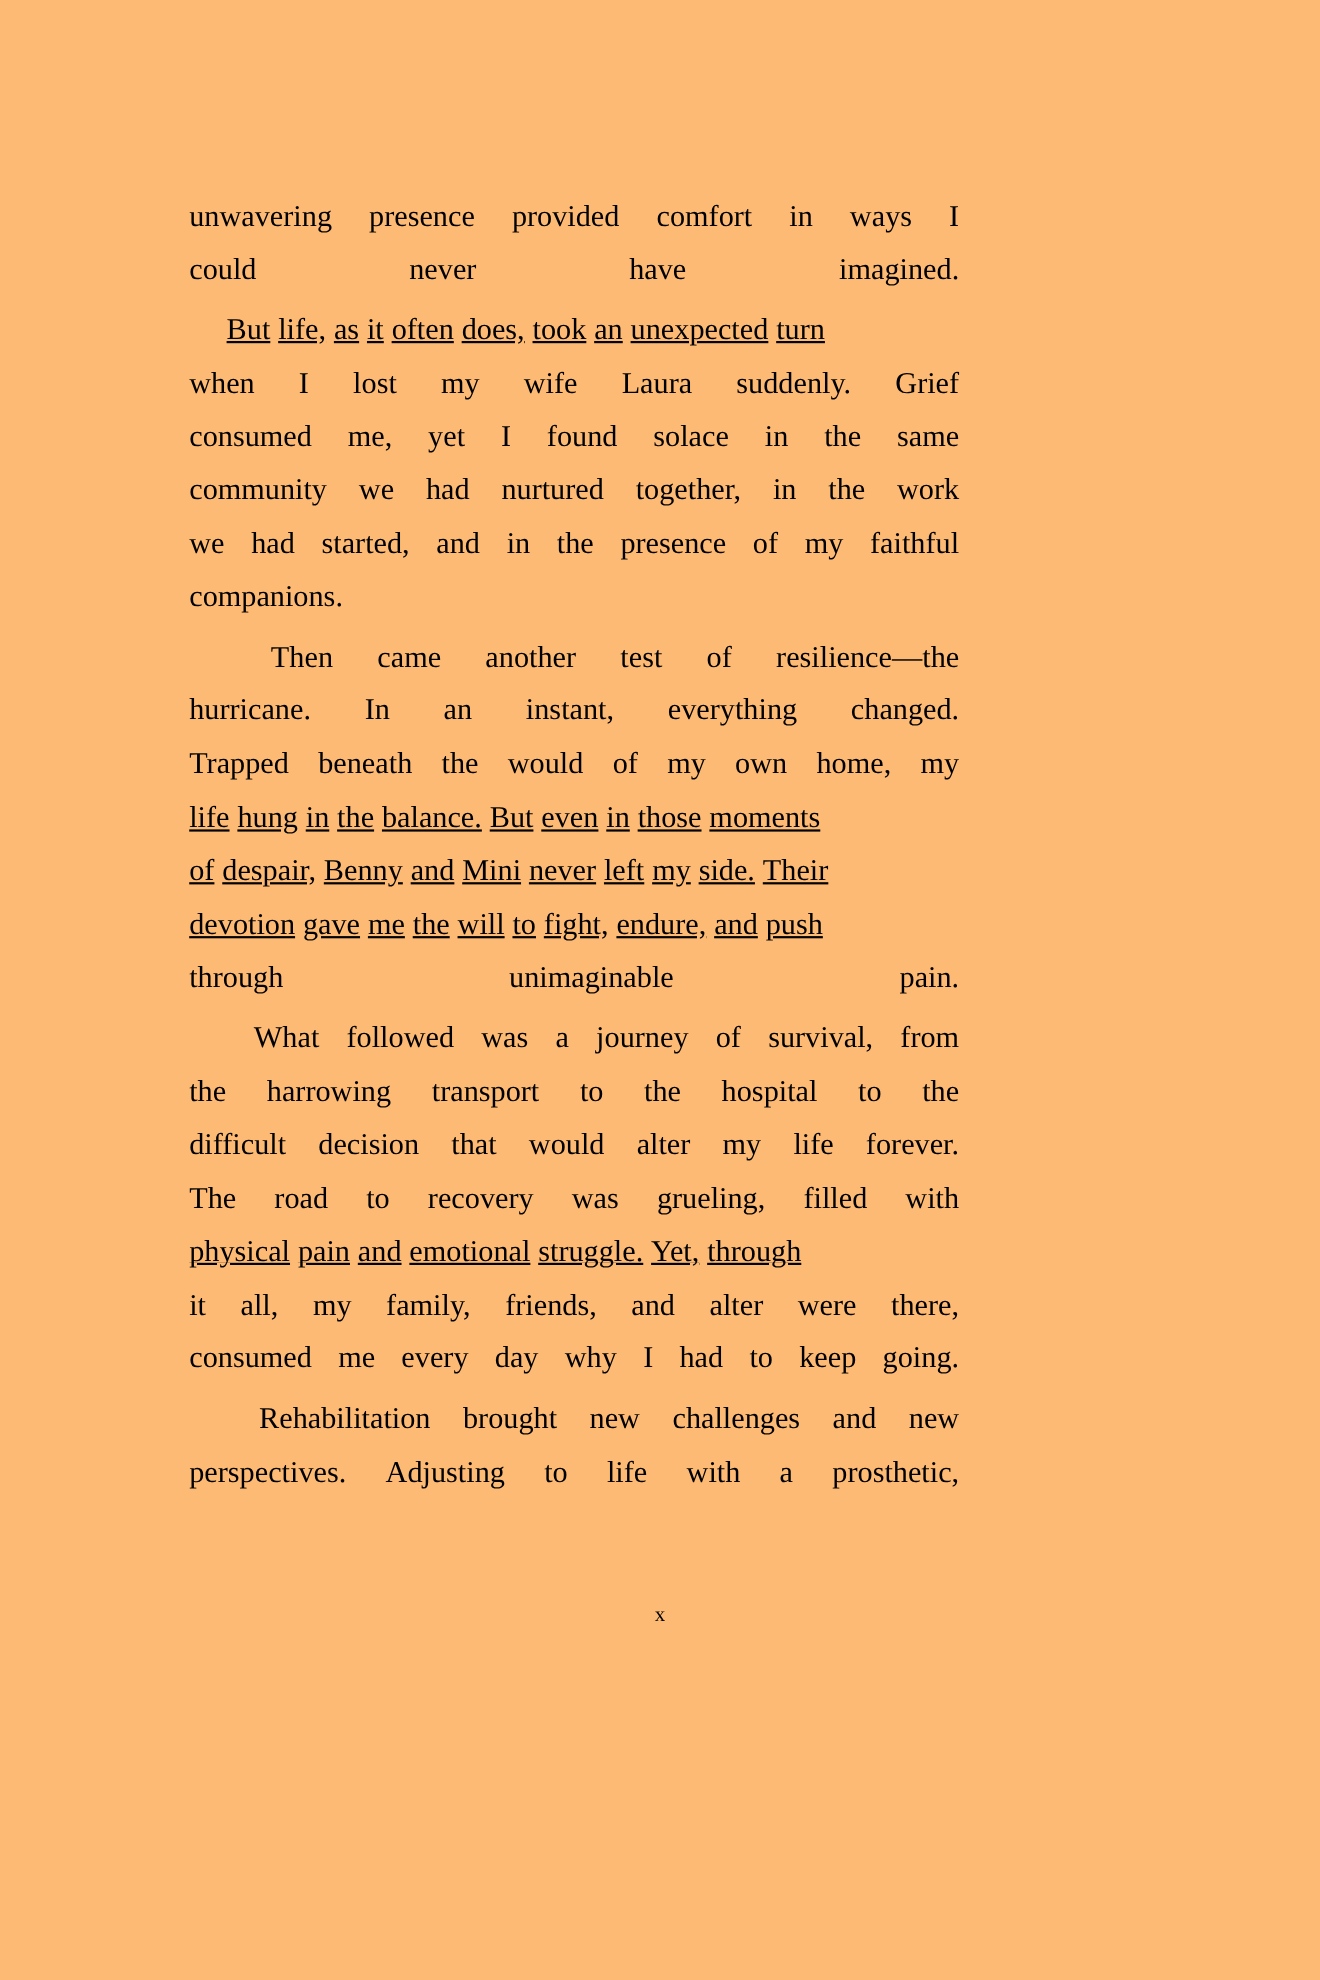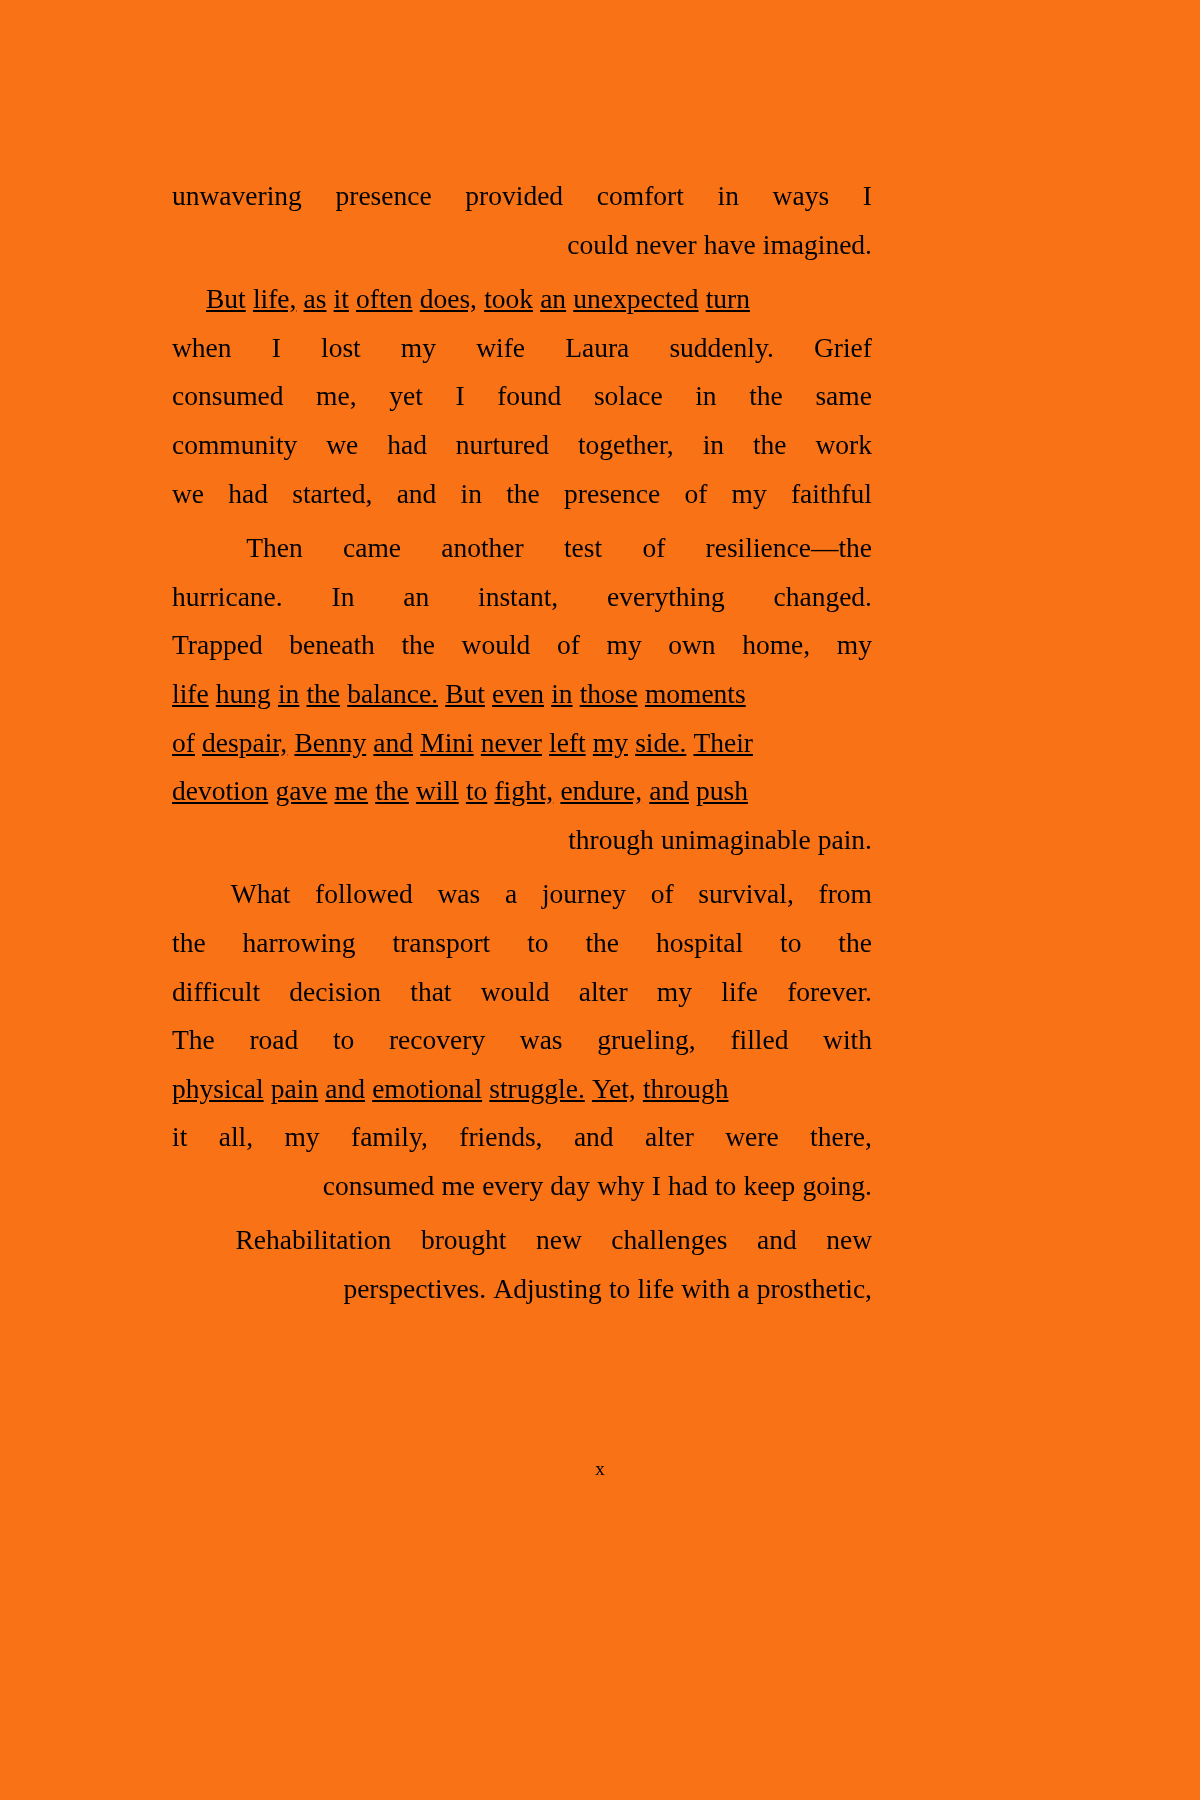--- a/index.html
+++ b/index.html
@@ -16,21 +16,21 @@
     color: #000000;
     -webkit-font-smoothing: antialiased;
   }
 
   #page {
     position: absolute;
     left: 0;
     top: 0;
     width: 1200px;
     height: 1800px;
-    background: #f97316;
+    background: #fdba74;
     overflow: hidden;
   }
 
   #text-column {
     position: absolute;
     left: 172px;
     top: 172px;
     width: 700px;
   }
 
@@ -49,21 +49,21 @@
     white-space: pre;
     overflow: visible;
   }
 
   
   .line.just {
     justify-content: space-between;
   }
   
   .line.last {
-    justify-content: flex-end;
+    justify-content: space-between;
   }
   
   .line.tight {
     justify-content: flex-start;
     text-decoration: underline;
   }
   .line.tight .w + .w {
     margin-left: 0.26em;
     text-align: right;
   }
@@ -104,20 +104,21 @@
       <div class="para">
         <div class="line just"><span class="w">unwavering</span><span class="w">presence</span><span class="w">provided</span><span class="w">comfort</span><span class="w">in</span><span class="w">ways</span><span class="w">I</span></div>
         <div class="line last"><span class="w">could</span><span class="w">never</span><span class="w">have</span><span class="w">imagined.</span></div>
       </div>
       <div class="para">
         <div class="line tight"><span class="indent"></span><span class="w">But</span><span class="w">life,</span><span class="w">as</span><span class="w">it</span><span class="w">often</span><span class="w">does,</span><span class="w">took</span><span class="w">an</span><span class="w">unexpected</span><span class="w">turn</span></div>
         <div class="line just"><span class="w">when</span><span class="w">I</span><span class="w">lost</span><span class="w">my</span><span class="w">wife</span><span class="w">Laura</span><span class="w">suddenly.</span><span class="w">Grief</span></div>
         <div class="line just"><span class="w">consumed</span><span class="w">me,</span><span class="w">yet</span><span class="w">I</span><span class="w">found</span><span class="w">solace</span><span class="w">in</span><span class="w">the</span><span class="w">same</span></div>
         <div class="line just"><span class="w">community</span><span class="w">we</span><span class="w">had</span><span class="w">nurtured</span><span class="w">together,</span><span class="w">in</span><span class="w">the</span><span class="w">work</span></div>
         <div class="line just"><span class="w">we</span><span class="w">had</span><span class="w">started,</span><span class="w">and</span><span class="w">in</span><span class="w">the</span><span class="w">presence</span><span class="w">of</span><span class="w">my</span><span class="w">faithful</span></div>
+        <div class="line last"><span class="w">companions.</span></div>
       </div>
       <div class="para">
         <div class="line just"><span class="indent"></span><span class="w">Then</span><span class="w">came</span><span class="w">another</span><span class="w">test</span><span class="w">of</span><span class="w">resilience—the</span></div>
         <div class="line just"><span class="w">hurricane.</span><span class="w">In</span><span class="w">an</span><span class="w">instant,</span><span class="w">everything</span><span class="w">changed.</span></div>
         <div class="line just"><span class="w">Trapped</span><span class="w">beneath</span><span class="w">the</span><span class="w">would</span><span class="w">of</span><span class="w">my</span><span class="w">own</span><span class="w">home,</span><span class="w">my</span></div>
         <div class="line tight"><span class="w">life</span><span class="w">hung</span><span class="w">in</span><span class="w">the</span><span class="w">balance.</span><span class="w">But</span><span class="w">even</span><span class="w">in</span><span class="w">those</span><span class="w">moments</span></div>
         <div class="line tight"><span class="w">of</span><span class="w">despair,</span><span class="w">Benny</span><span class="w">and</span><span class="w">Mini</span><span class="w">never</span><span class="w">left</span><span class="w">my</span><span class="w">side.</span><span class="w">Their</span></div>
         <div class="line tight"><span class="w">devotion</span><span class="w">gave</span><span class="w">me</span><span class="w">the</span><span class="w">will</span><span class="w">to</span><span class="w">fight,</span><span class="w">endure,</span><span class="w">and</span><span class="w">push</span></div>
         <div class="line last"><span class="w">through</span><span class="w">unimaginable</span><span class="w">pain.</span></div>
       </div>

